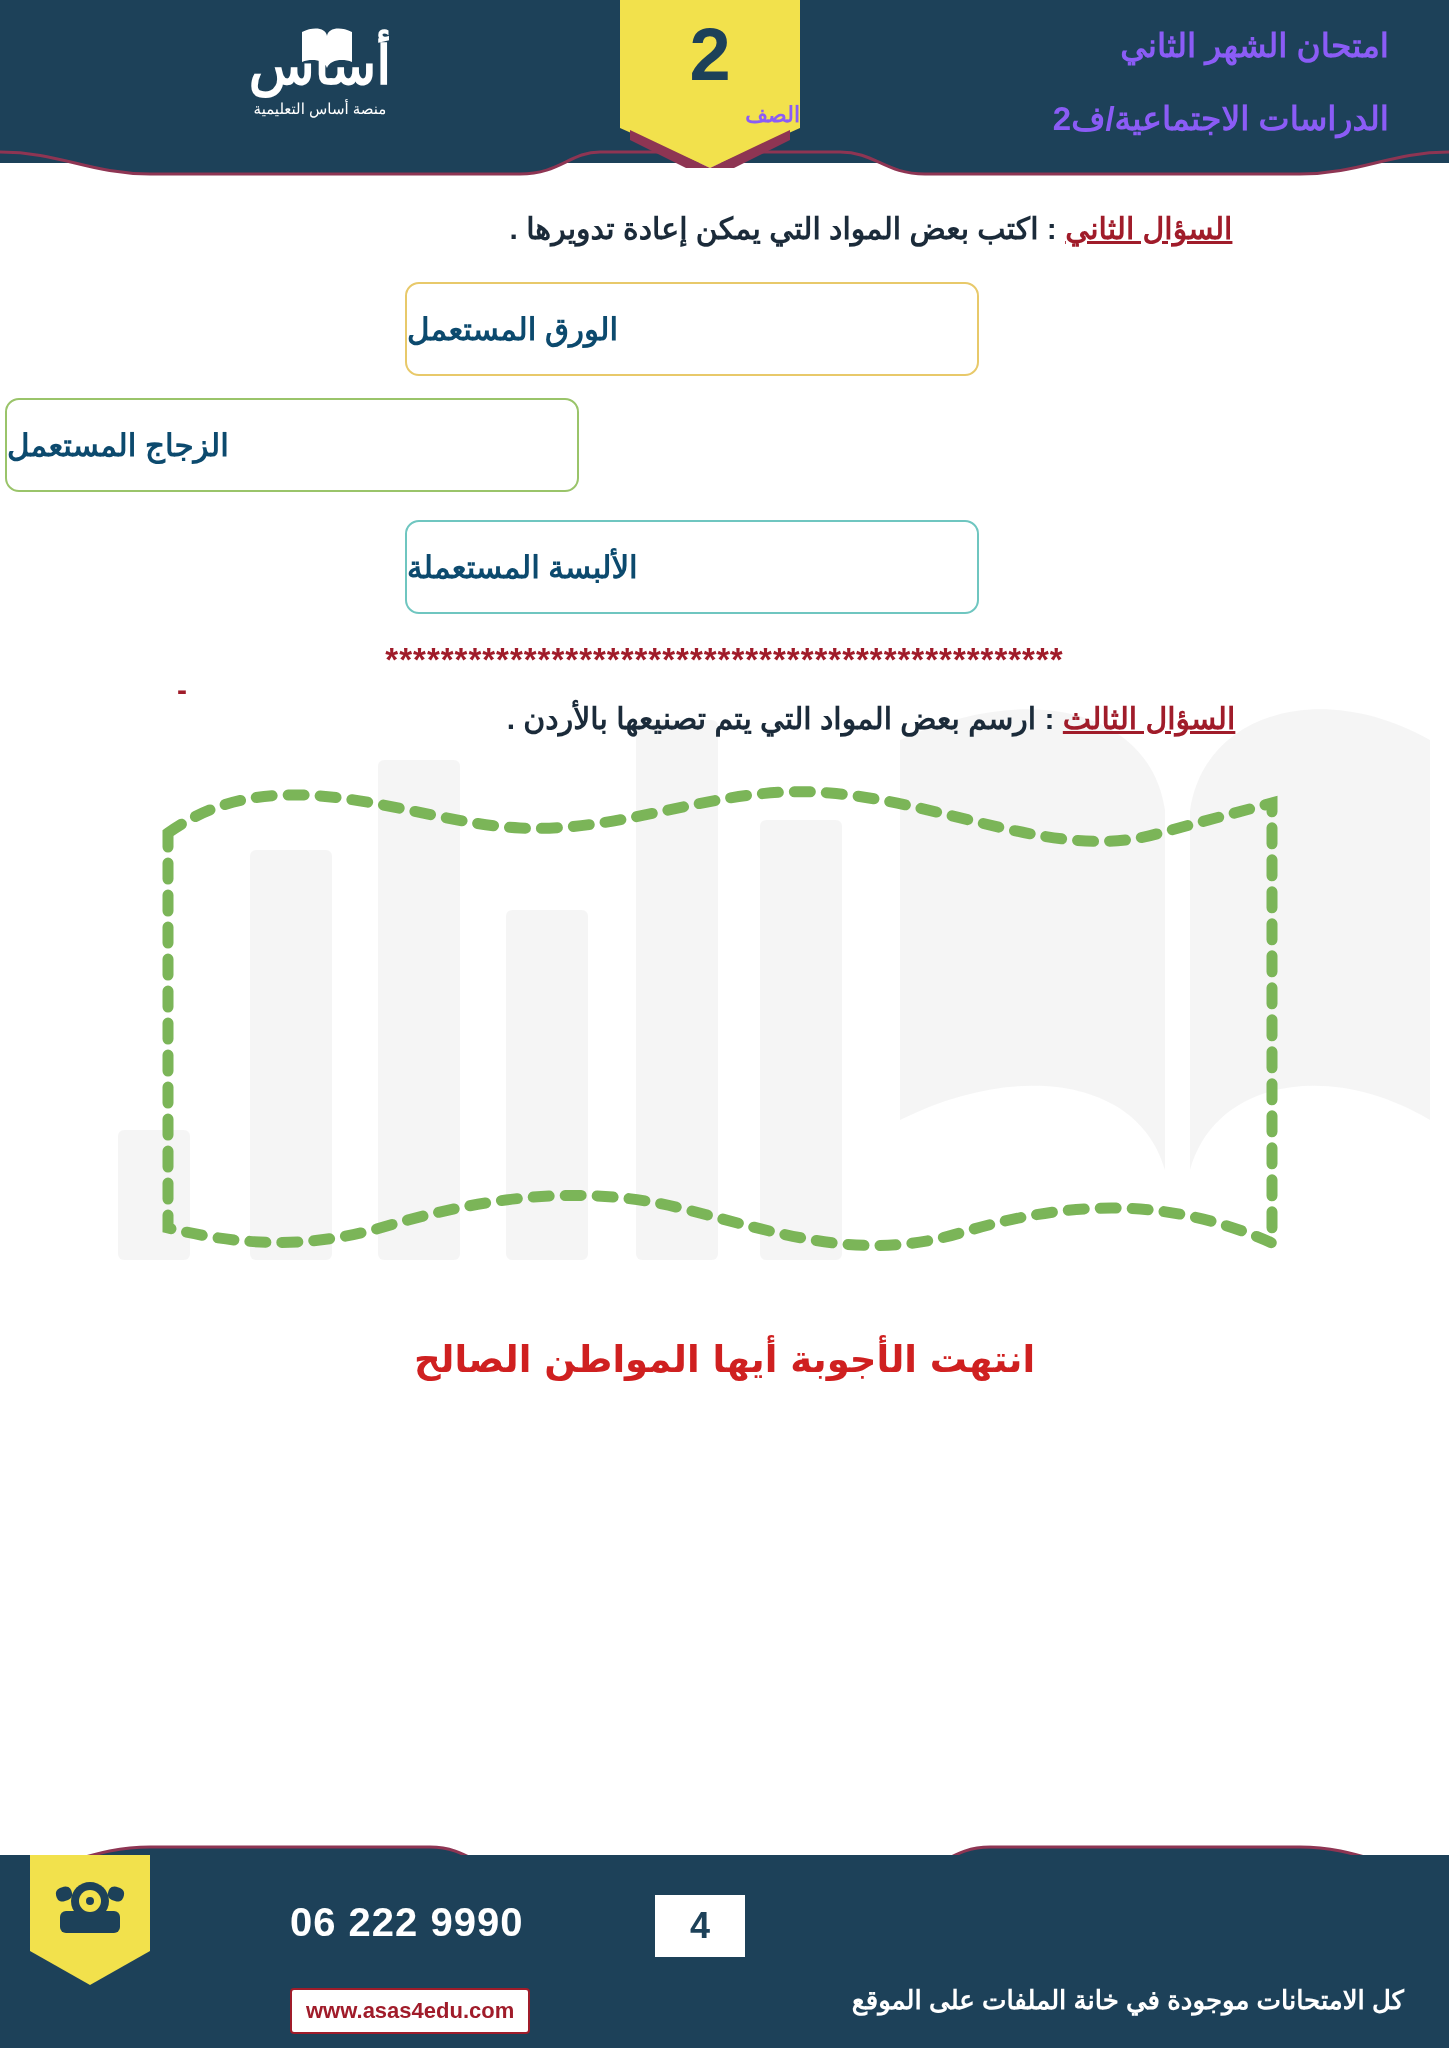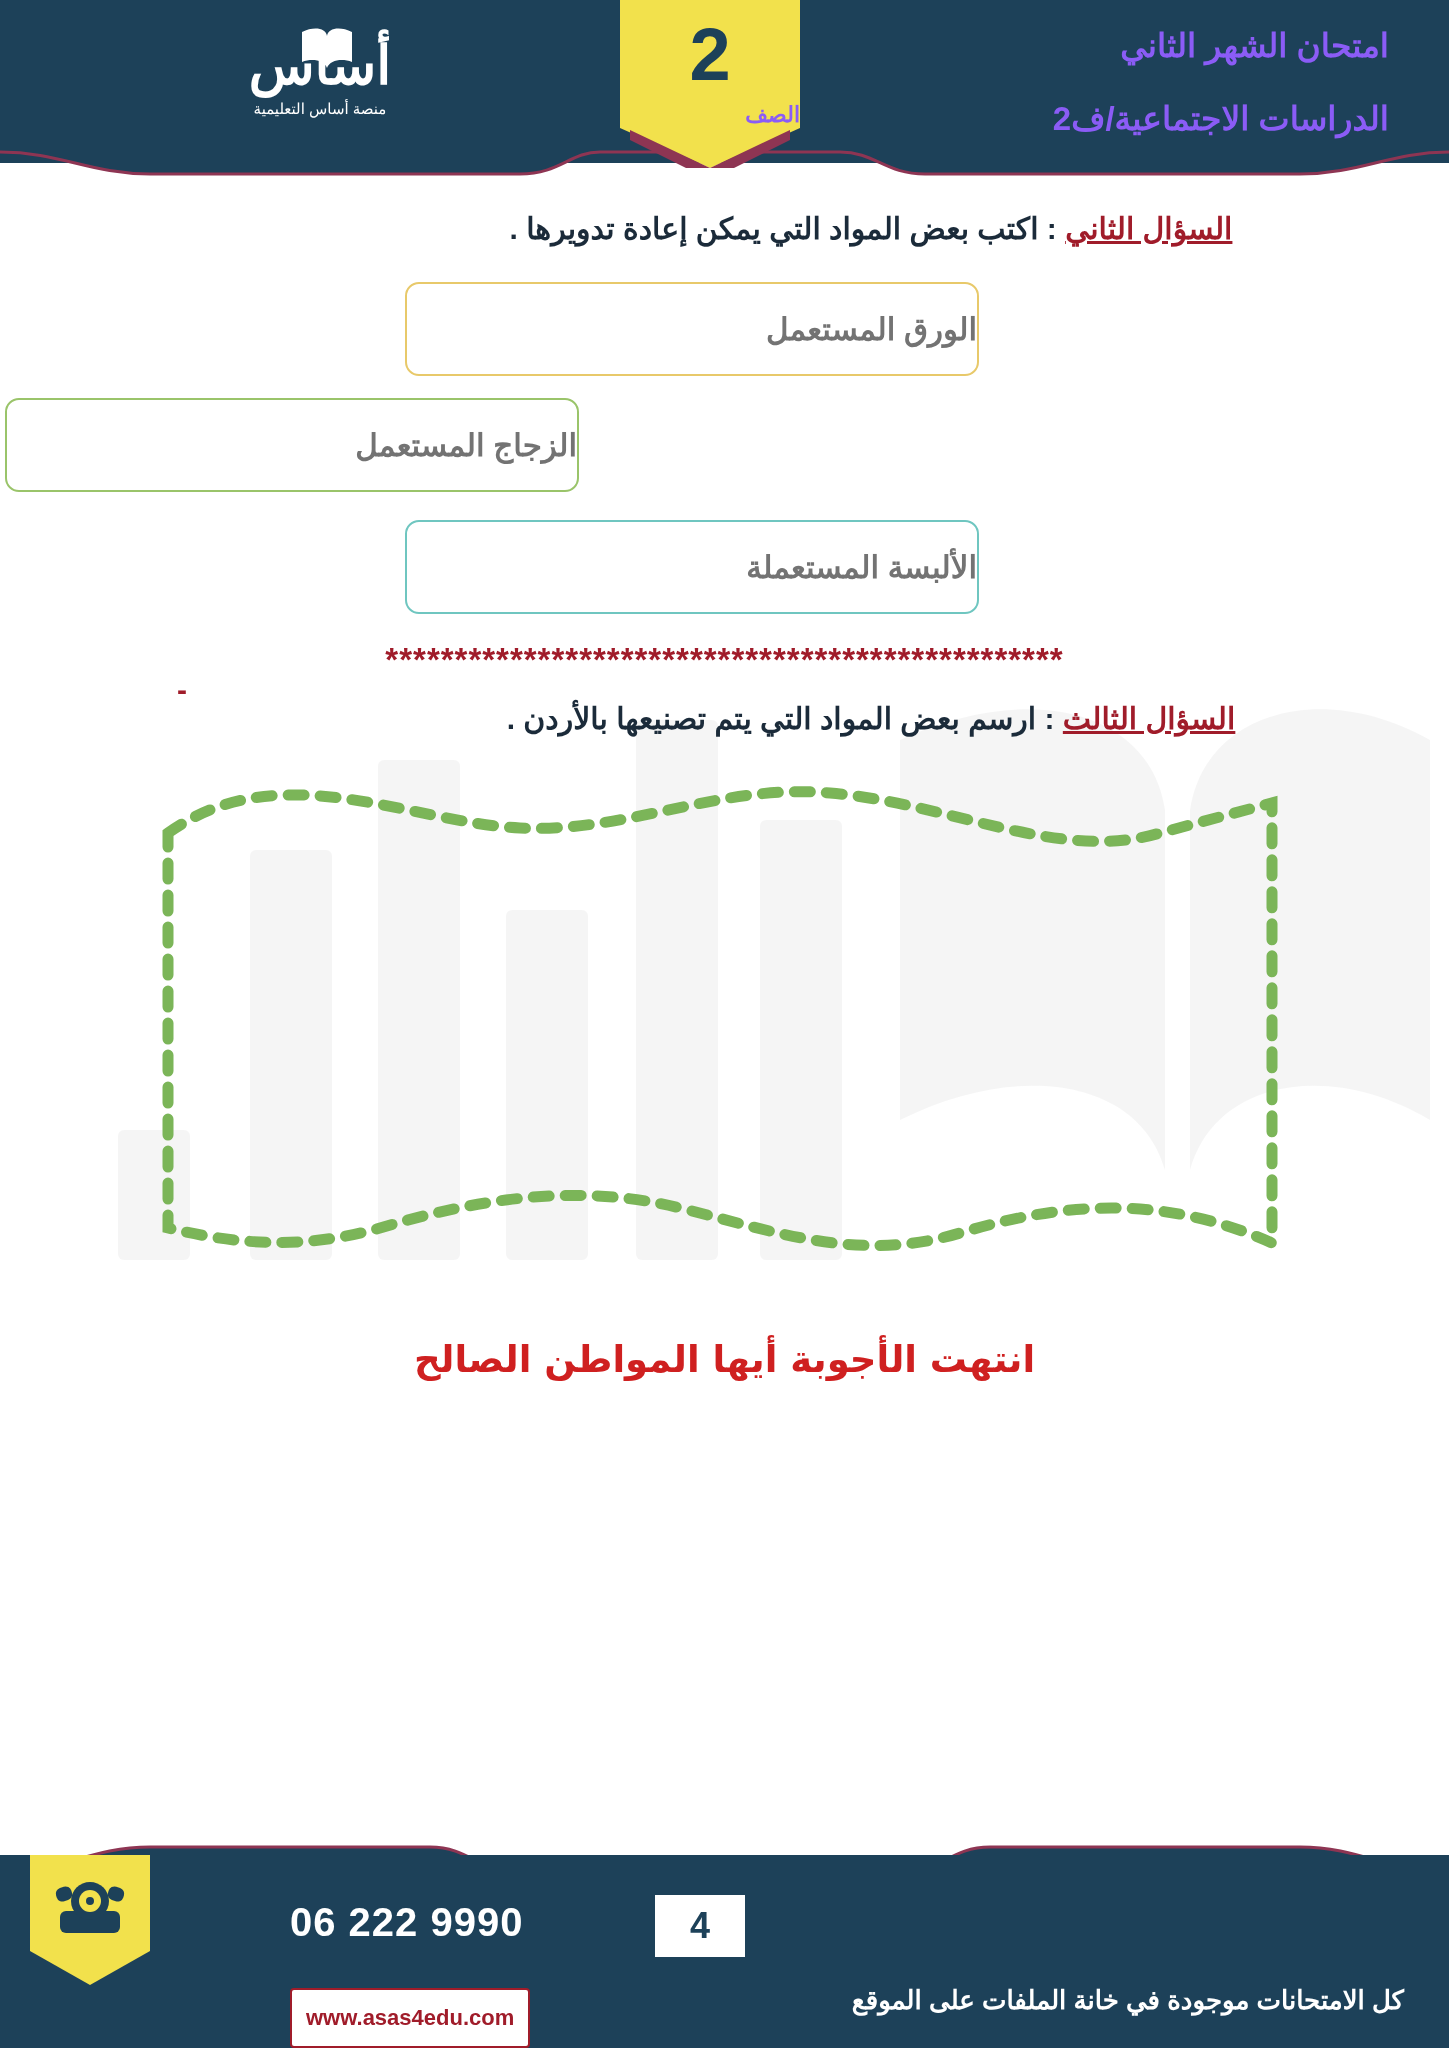--- a/index.html
+++ b/index.html
@@ -148,24 +148,24 @@
     color: #a01c2a;
     text-decoration: underline;
     font-weight: bold;
   }
 
   .answer-box {
     position: absolute;
     border-radius: 14px;
     display: flex;
     align-items: center;
-    justify-content: flex-start;
+    justify-content: flex-end;
     font-size: 31px;
     font-weight: bold;
-    color: #737373;
+    color: #0c4a6e;
     background: #ffffff;
     direction: rtl;
   }
   .box-1 {
     top: 119px;
     right: 470px;
     width: 570px;
     height: 90px;
     border: 2px solid #e8c96a;
   }
@@ -294,21 +294,21 @@
     font-size: 26px;
     font-weight: bold;
     color: #ffffff;
     direction: rtl;
   }
   .site-pill {
     position: absolute;
     top: 1988px;
     left: 290px;
     height: 34px;
-    padding: 11px 14px;
+    padding: 4px 14px;
     background: #ffffff;
     border: 2px solid #a01c2a;
     border-radius: 4px;
     display: flex;
     align-items: center;
     justify-content: center;
     font-size: 22px;
     font-weight: bold;
     color: #a01c2a;
     direction: ltr;

